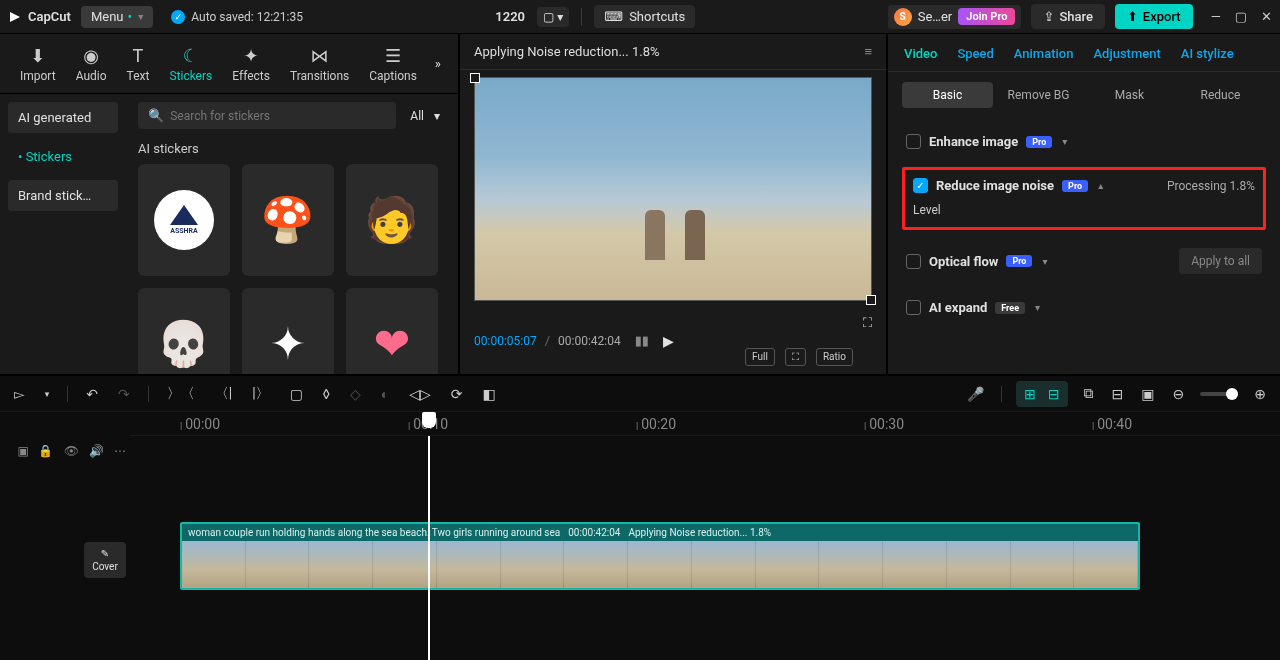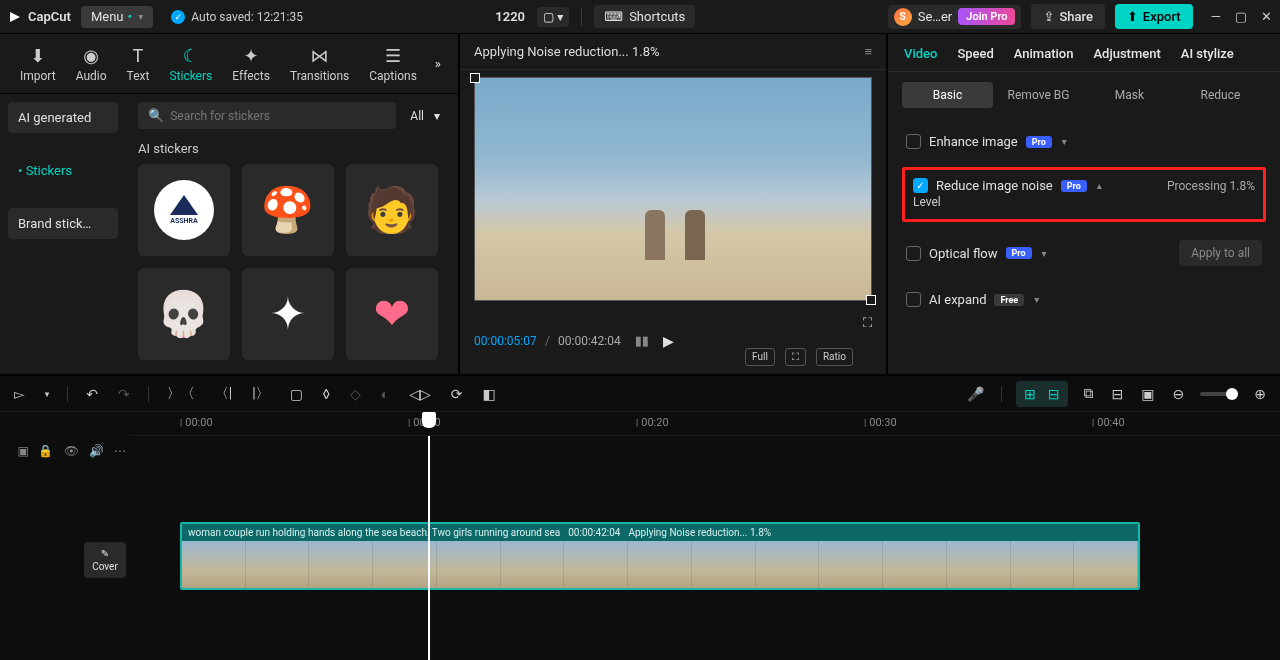--- a/index.html
+++ b/index.html
@@ -29,33 +29,33 @@
 
 .main { display: flex; height: 340px; }
 .left-panel { width: 460px; background: #1a1a1a; display: flex; flex-direction: column; border-right: 2px solid #000; }
 .toolbar { display: flex; padding: 6px 10px; gap: 0; border-bottom: 1px solid #000; align-items:flex-end; }
 .tool-item { display: flex; flex-direction: column; align-items: center; gap: 3px; padding: 4px 10px; cursor: pointer; font-size: 12px; color: #ccc; }
 .tool-item.active { color: #00d4c4; }
 .tool-icon { font-size: 18px; height: 22px; display:flex; align-items:center; }
 .tool-more { padding: 8px; cursor: pointer; align-self:center;}
 
 .panel-body { display: flex; flex: 1; overflow: hidden; }
-.side-nav { width: 126px; padding: 8px; display: flex; flex-direction: column; gap: 22px; }
+.side-nav { width: 126px; padding: 8px; display: flex; flex-direction: column; gap: 8px; }
 .side-nav-item { padding: 8px 10px; border-radius: 4px; cursor: pointer; font-size: 13px; background: #2a2a2a; white-space: nowrap; overflow:hidden; text-overflow:ellipsis;}
 .side-nav-item.active { color: #00d4c4; background:transparent; }
 .side-nav-item.plain { background: transparent; }
 
 .sticker-area { flex: 1; padding: 8px 12px; display: flex; flex-direction: column; }
 .search-row { display: flex; gap: 8px; margin-bottom: 8px; }
 .search-box { flex: 1; background: #2a2a2a; border-radius: 4px; padding: 6px 10px; display: flex; align-items: center; gap: 6px; }
 .search-input { background: transparent; border: none; outline: none; color: #999; font-size: 12px; flex: 1; }
 .all-filter { display: flex; align-items: center; gap: 10px; padding: 4px 6px; cursor: pointer; font-size:12px;}
 .section-title { font-size: 13px; color: #ccc; margin: 4px 0 8px; }
 .sticker-grid { display: grid; grid-template-columns: repeat(3, 92px); gap: 12px; }
-.sticker-tile { width: 92px; height: 92px; background: #2a2a2a; border-radius: 6px; display: flex; align-items: center; justify-content: center; cursor: pointer; font-size: 44px; }
+.sticker-tile { width: 92px; height: 112px; background: #2a2a2a; border-radius: 6px; display: flex; align-items: center; justify-content: center; cursor: pointer; font-size: 44px; }
 .asshra { width:60px; height:60px; background:#fff; border-radius:50%; display:flex; flex-direction:column; align-items:center; justify-content:center; font-size:7px; font-weight:700; color:#1a2b5c;}
 .asshra-tri { width:0; height:0; border-left:14px solid transparent; border-right:14px solid transparent; border-bottom:20px solid #1a2b5c; margin-bottom:2px;}
 
 
 .preview-panel { width: 428px; background: #1a1a1a; display: flex; flex-direction: column; border-right: 2px solid #000; }
 .preview-header { display: flex; align-items: center; padding: 10px 14px; border-bottom: 1px solid #2a2a2a; }
 .preview-title { flex: 1; font-size: 13px; color: #ddd; }
 .preview-menu { cursor: pointer; color: #888; }
 .preview-canvas { flex: 1; display: flex; align-items: center; justify-content: center; padding: 6px; }
 .canvas-frame { width: 398px; height: 224px; position: relative; background: linear-gradient(180deg,#7aa9c9 0%,#8fb7d1 35%,#b8c9d5 55%,#d4c8a8 70%,#c9b896 100%); border:1px solid #555;}
@@ -68,54 +68,54 @@
 .preview-controls { display: flex; align-items: center; padding: 8px 14px; gap: 8px; }
 .time-current { color: #00a8ff; font-size: 12px; }
 .time-total { color: #aaa; font-size: 12px; }
 .play-btn { margin-left: 6px; cursor: pointer; font-size: 14px; }
 .pc-right { margin-left: auto; display: flex; gap: 10px; }
 .pc-btn { padding: 2px 6px; border: 1px solid #555; border-radius: 3px; font-size: 10px; cursor: pointer; color:#ccc;margin-top:33px;}
 
 
 .right-panel { flex: 1; background: #1a1a1a; display: flex; flex-direction: column; padding: 0; overflow:hidden;}
 .rp-tabs { display: flex; gap: 20px; padding: 12px 16px 10px; border-bottom: 1px solid #2a2a2a; font-size: 13px; }
-.rp-tab { cursor: pointer; color: #e5e5e5; font-weight:500; white-space:nowrap;}
+.rp-tab { cursor: pointer; color: #0ea5e9; font-weight:500; white-space:nowrap;}
 .rp-tab.active { color: #00d4c4; }
 .rp-subtabs { display: flex; padding: 10px 14px; gap: 0; }
 .rp-subtab { flex:1; text-align:center; padding: 6px 14px; cursor: pointer; font-size: 12px; border-radius: 4px; color: #aaa; }
 .rp-subtab.active { background: #3a3a3a; color: #fff; }
 .rp-content { padding: 8px 14px; display: flex; flex-direction: column; gap: 10px; }
 .rp-row { display: flex; align-items: center; padding: 8px 4px; gap: 8px; }
 .checkbox { width: 15px; height: 15px; border: 1px solid #666; border-radius: 3px; cursor: pointer; display:flex; align-items:center; justify-content:center; font-size:10px;}
 .checkbox.checked { background: #00a8ff; border-color: #00a8ff; color:#fff;}
-.rp-label { font-size: 13px; font-weight: 400; }
+.rp-label { font-size: 13px; font-weight: 700; }
 .pro-badge { background: #3a5fff; color: #fff; font-size: 9px; font-weight: 700; padding: 1px 6px; border-radius: 3px; }
 .free-badge { background: #3a3a3a; color: #fff; font-size: 9px; font-weight: 700; padding: 1px 6px; border-radius: 3px; }
 .chev { color: #888; font-size: 10px; margin-left:2px;}
 .highlight-box { border: 3px solid #ff2020; border-radius: 2px; padding: 6px 8px 10px; }
 .processing-txt { margin-left: auto; font-size: 12px; color: #aaa; }
-.level-row { display: flex; align-items: center; gap: 14px; }
+.level-row { display: flex; align-items: center; gap: 14px; margin-top: 8px; }
 .level-label { font-size: 12px; color: #ccc; width: 50px; }
 .level-select { flex: 1; background: #3a3a3a; border-radius: 4px; padding: 7px 10px; display: flex; align-items: center; cursor: pointer; font-size:12px;}
 .apply-btn { margin-left: auto; padding: 6px 12px; background: #2a2a2a; border-radius: 4px; cursor: pointer; font-size: 12px; color: #888; }
 
 
 .timeline-area { height: 286px; background: #0d0d0d; border-top: 2px solid #000; display: flex; flex-direction: column; }
 .tl-toolbar { height: 36px; display: flex; align-items: center; padding: 0 12px; gap: 16px; border-bottom: 1px solid #1a1a1a; }
 .tl-btn { cursor: pointer; color: #ccc; font-size: 14px; padding:2px;}
 .tl-btn.dim { color: #555; }
 .tl-sep { width: 1px; height: 16px; background: #333; }
 .tl-right { margin-left: auto; display: flex; gap: 14px; align-items:center;}
 .tl-ico-box { background:#1a2f2d; padding:3px 6px; border-radius:4px; display:flex; gap:8px;}
 .tl-ico-active { color:#00d4c4; }
 .zoom-slider { width:38px; height:4px; background:#444; border-radius:2px; position:relative;}
 .zoom-handle { position:absolute; right:0; top:-4px; width:12px; height:12px; background:#fff; border-radius:50%;}
 
 .tl-ruler { height: 24px; position: relative; border-bottom: 1px solid #1a1a1a; margin-left: 130px; }
-.ruler-mark { position: absolute; top: 4px; font-size: 11px; color: #888; }
+.ruler-mark { position: absolute; top: 4px; font-size: 14px; color: #888; }
 .ruler-mark::before { content:'|'; margin-right:3px; color:#888; font-size:9px;}
 .tl-body { flex: 1; display: flex; position: relative; }
 .tl-left { width: 130px; display: flex; flex-direction: column; align-items: flex-end; padding: 8px 4px; gap: 6px; }
 .tl-left-icons { display: flex; gap: 10px; font-size: 12px; color: #888; }
 .cover-btn { width: 42px; padding: 6px 4px; background: #2a2a2a; border-radius: 4px; text-align: center; font-size: 10px; cursor: pointer; margin-top:78px; display:flex; flex-direction:column; align-items:center; gap:2px;}
 .tl-tracks { flex: 1; position: relative; padding-top:86px;}
 .clip { position: absolute; left: 50px; width: 960px; height: 68px; background: #0d6968; border: 2px solid #15b8a8; border-radius: 2px; overflow: hidden; }
 .clip-header { height: 17px; background: #0d6968; display: flex; align-items: center; padding: 0 6px; gap: 8px; font-size: 10px; color: #d5f0ee; white-space: nowrap; overflow:hidden;}
 .clip-thumbs { height: 49px; display: flex; }
 .thumb { flex: 1; background: linear-gradient(180deg,#9bb8d0 0%, #c4b89a 60%, #b0a080 100%); border-right:1px solid rgba(0,0,0,0.1);}

